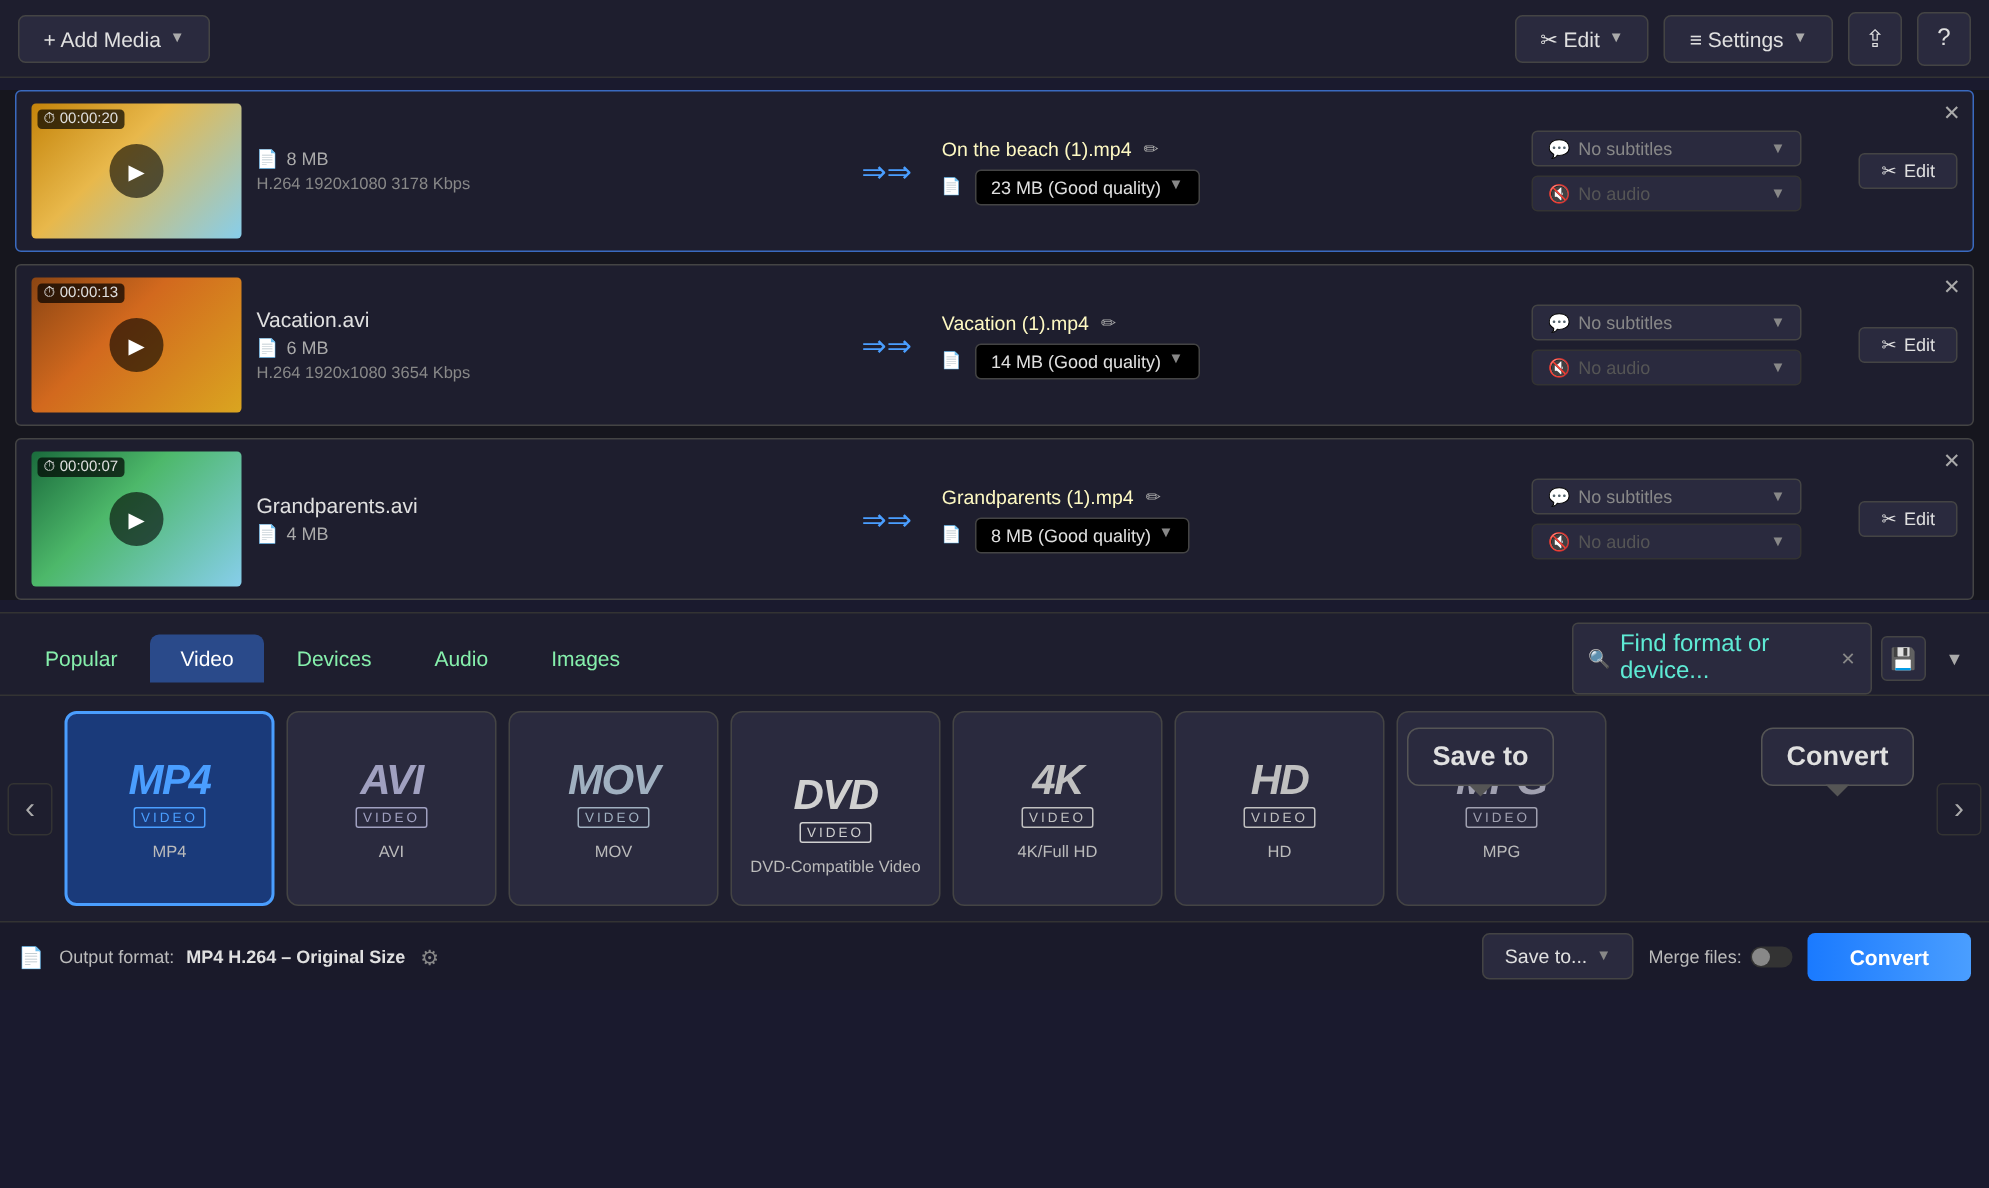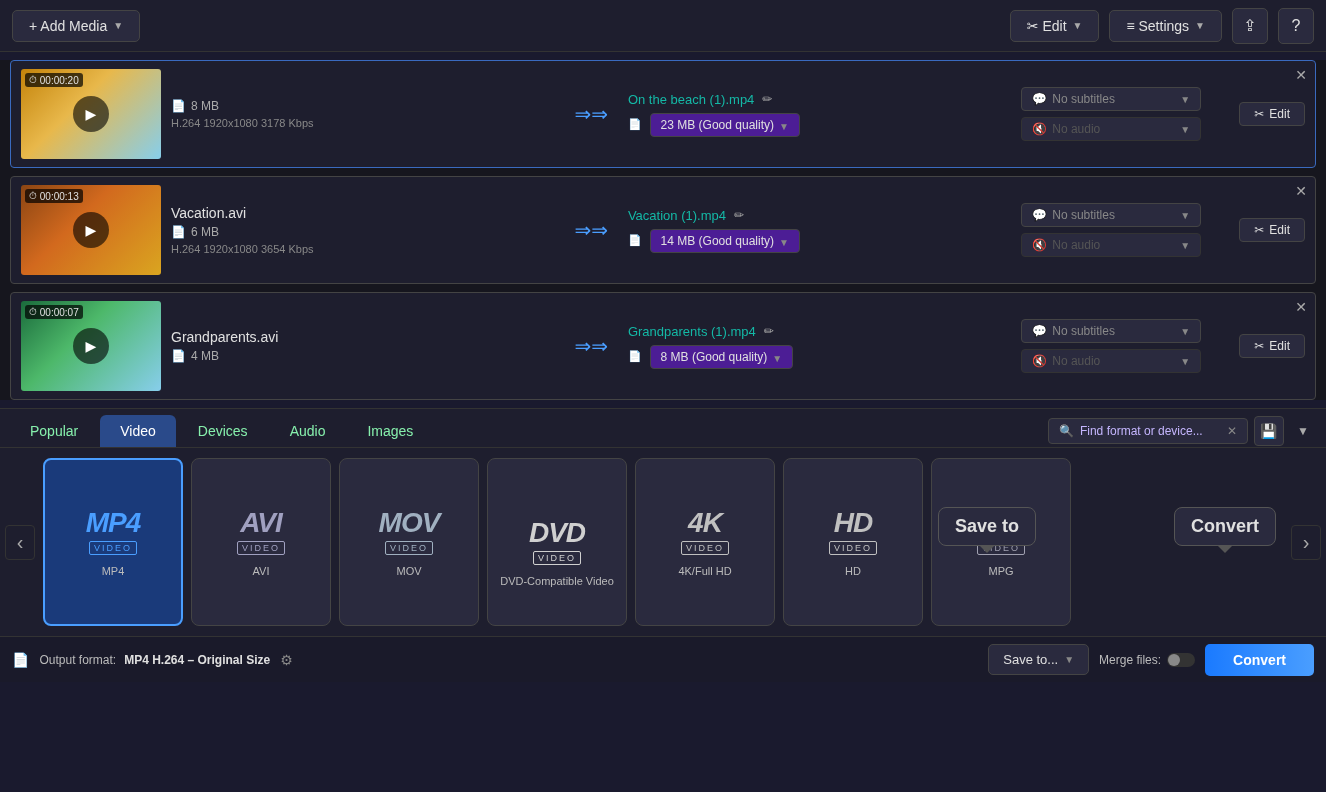--- a/index.html
+++ b/index.html
@@ -165,41 +165,41 @@
       flex-direction: column;
       gap: 6px;
     }
     .output-name-row {
       display: flex;
       align-items: center;
       gap: 8px;
     }
     .output-name {
       font-size: 13px;
-      color: #14b8a6;
+      color: #fef9c3;
     }
     .edit-icon {
       color: #aaa;
       font-size: 12px;
       cursor: pointer;
     }
     .output-quality-row {
       display: flex;
       align-items: center;
       gap: 8px;
     }
     .quality-badge {
-      background: #4c1d95;
+      background: #000000;
       border: 1px solid #444;
       border-radius: 4px;
       padding: 4px 10px;
       font-size: 12px;
       color: #e0e0e0;
       display: flex;
-      align-items: flex-end;
+      align-items: flex-start;
       gap: 5px;
       cursor: pointer;
     }
     .subtitle-section {
       display: flex;
       align-items: flex-start;
       flex-direction: column;
       gap: 6px;
       min-width: 200px;
     }
@@ -341,21 +341,21 @@
     }
     .format-grid {
       display: flex;
       gap: 8px;
       flex: 1;
       overflow: hidden;
       padding: 0 8px;
     }
     .format-card {
       width: 140px;
-      height: 168px;
+      height: 130px;
       background: #2a2a3e;
       border: 1px solid #444;
       border-radius: 8px;
       display: flex;
       flex-direction: column;
       align-items: center;
       justify-content: center;
       cursor: pointer;
       flex-shrink: 0;
       position: relative;
@@ -695,21 +695,21 @@
 <div class="format-section" style="position:relative;">
   <div class="format-tabs">
     <button class="format-tab">Popular</button>
     <button class="format-tab active">Video</button>
     <button class="format-tab">Devices</button>
     <button class="format-tab">Audio</button>
     <button class="format-tab">Images</button>
     <div class="format-search">
       <div class="search-box">
         <span class="search-icon">🔍</span>
-        <span style="color:#c4b5fd;font-size:12px">Find format or device...</span>
+        <span style="color:#5eead4;font-size:16px">Find format or device...</span>
         <span class="search-x" style="margin-left:auto">✕</span>
       </div>
       <div class="save-icon-btn">
         <span>💾</span>
       </div>
       <div class="expand-btn">
         <span>▼</span>
       </div>
     </div>
   </div>

